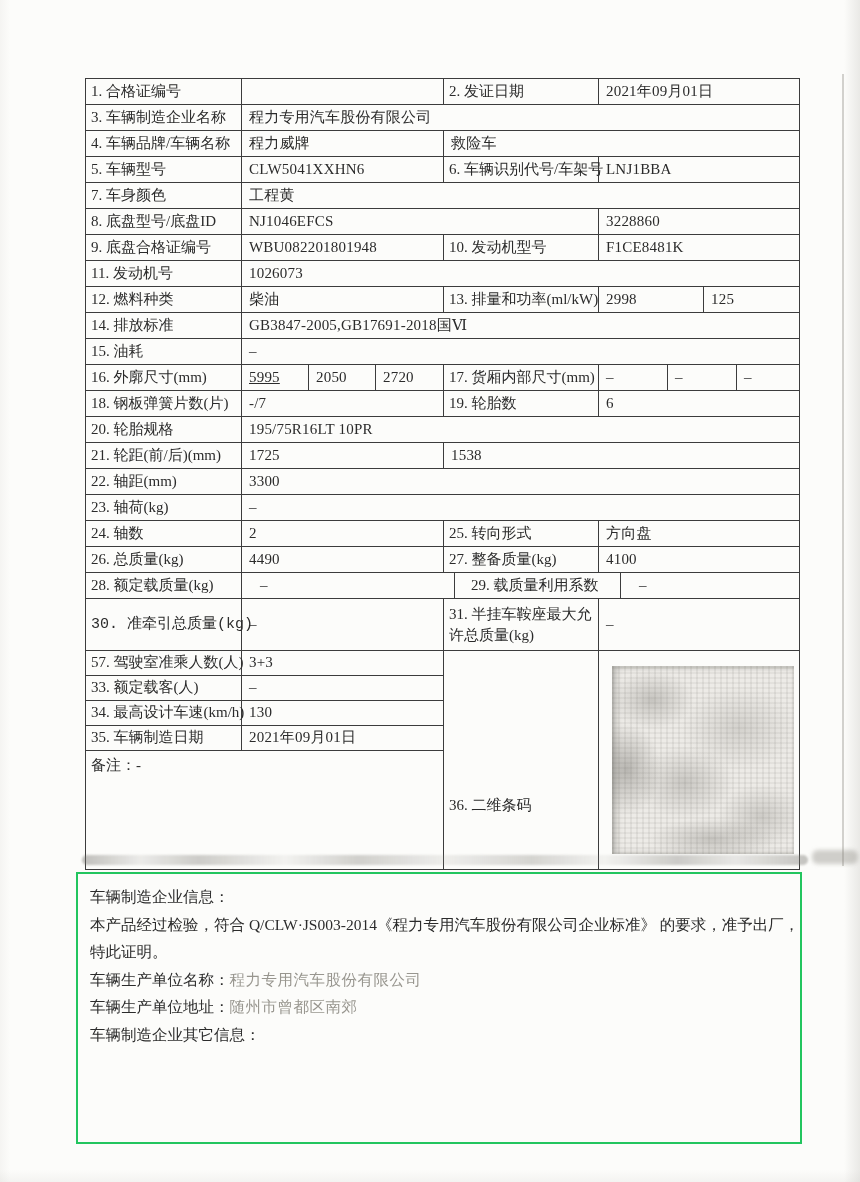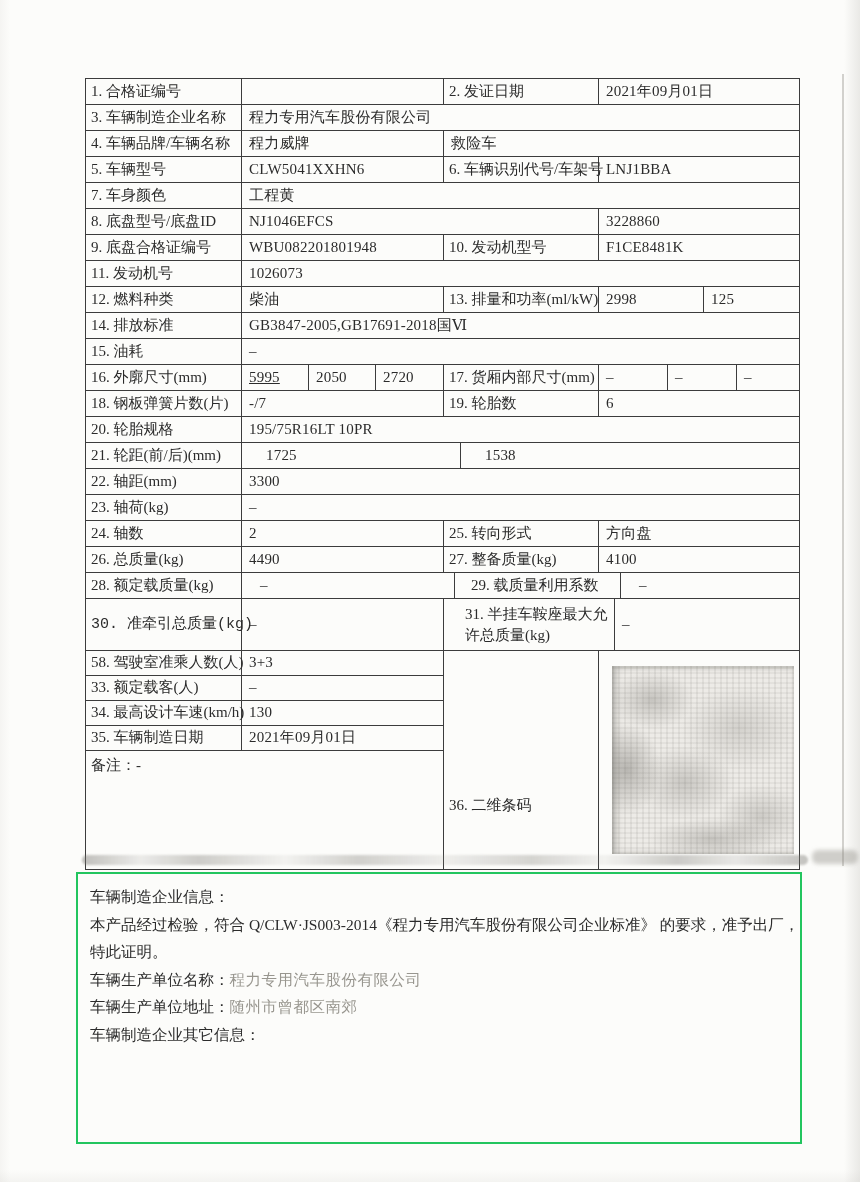--- a/index.html
+++ b/index.html
@@ -59,21 +59,21 @@
     box-sizing:border-box;
     border-right:1px solid var(--line);
     display:flex;align-items:center;
     white-space:nowrap;overflow:visible;
     line-height:1.15;
   }
   .t-cell:last-child{border-right:none;}
   .t-cell.grow{flex:1;}
   .t-cell.lab{padding-left:5px;}
   .t-cell.val{padding-left:7px;letter-spacing:.2px;}
-  .t-cell.wrap{white-space:normal;line-height:1.35;padding-right:2px;margin-left:16px;}
+  .t-cell.wrap{white-space:normal;line-height:1.35;padding-right:2px;}
   .t-cell.top{align-items:flex-start;padding-top:6px;}
 
   .merged-section{display:flex;height:218px;box-sizing:border-box;}
   .lower-left{
     width:358px;box-sizing:border-box;border-right:1px solid var(--line);
     display:flex;flex-direction:column;
   }
   .lower-left .t-row:last-child{border-bottom:none;}
   .cell-36{
     width:155px;box-sizing:border-box;border-right:1px solid var(--line);
@@ -186,21 +186,21 @@
       <div class="t-row" style="height: 26px;">
         <div class="t-cell lab" style="width: 156px;">18. 钢板弹簧片数(片)</div>
         <div class="t-cell val" style="width: 202px;">-/7</div>
         <div class="t-cell lab" style="width: 155px;">19. 轮胎数</div>
         <div class="t-cell val grow">6</div>
       </div>
       <div class="t-row" style="height: 26px;">
         <div class="t-cell lab" style="width: 156px;">20. 轮胎规格</div>
         <div class="t-cell val grow">195/75R16LT 10PR</div>
       </div>
-      <div class="t-row" style="height: 26px; gap: 17px;">
+      <div class="t-row" style="height: 26px;">
         <div class="t-cell lab" style="width: 156px;">21. 轮距(前/后)(mm)</div>
         <div class="t-cell val" style="width: 202px;">1725</div>
         <div class="t-cell val grow">1538</div>
       </div>
       <div class="t-row" style="height: 26px;">
         <div class="t-cell lab" style="width: 156px;">22. 轴距(mm)</div>
         <div class="t-cell val grow">3300</div>
       </div>
       <div class="t-row" style="height: 26px;">
         <div class="t-cell lab" style="width: 156px;">23. 轴荷(kg)</div>
@@ -227,21 +227,21 @@
       <div class="t-row" style="height: 52px;">
         <div class="t-cell lab" style="width: 156px; font-family: Liberation Mono, monospace;">30. 准牵引总质量(kg)</div>
         <div class="t-cell val" style="width: 202px;">–</div>
         <div class="t-cell lab wrap" style="width: 155px;">31. 半挂车鞍座最大允许总质量(kg)</div>
         <div class="t-cell val grow">–</div>
       </div>
     </div>
   <div class="merged-section">
     <div class="lower-left" id="rows-lower-left">
         <div class="t-row" style="height: 25px;">
-          <div class="t-cell lab" style="width: 156px;">58. 驾驶室准乘人数(人)</div>
+          <div class="t-cell lab" style="width: 156px;">57. 驾驶室准乘人数(人)</div>
           <div class="t-cell val grow">3+3</div>
         </div>
         <div class="t-row" style="height: 25px;">
           <div class="t-cell lab" style="width: 156px;">33. 额定载客(人)</div>
           <div class="t-cell val grow">–</div>
         </div>
         <div class="t-row" style="height: 25px;">
           <div class="t-cell lab" style="width: 156px;">34. 最高设计车速(km/h)</div>
           <div class="t-cell val grow">130</div>
         </div>

